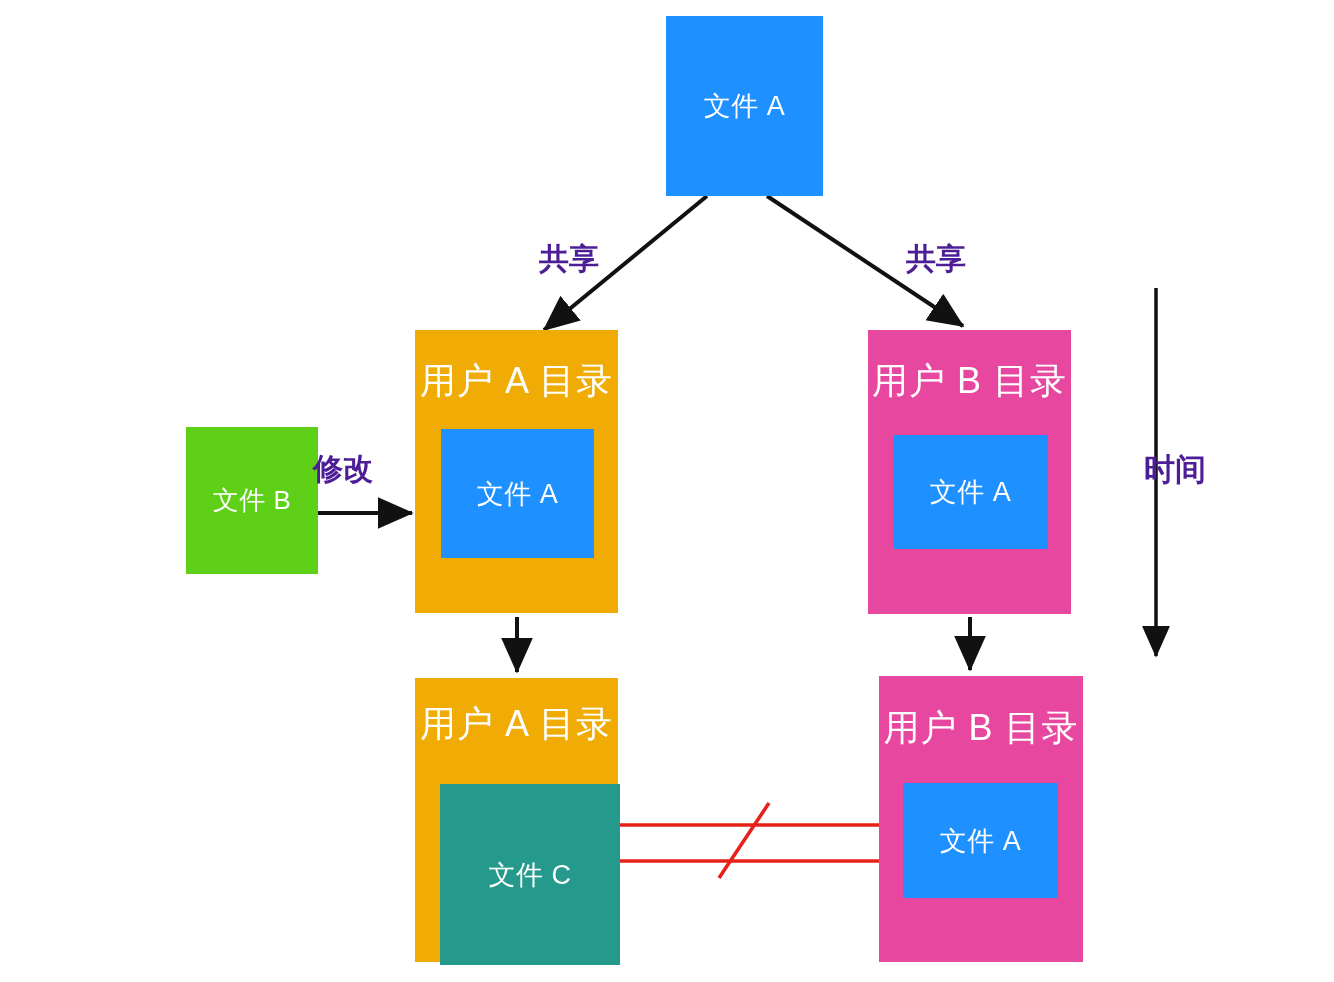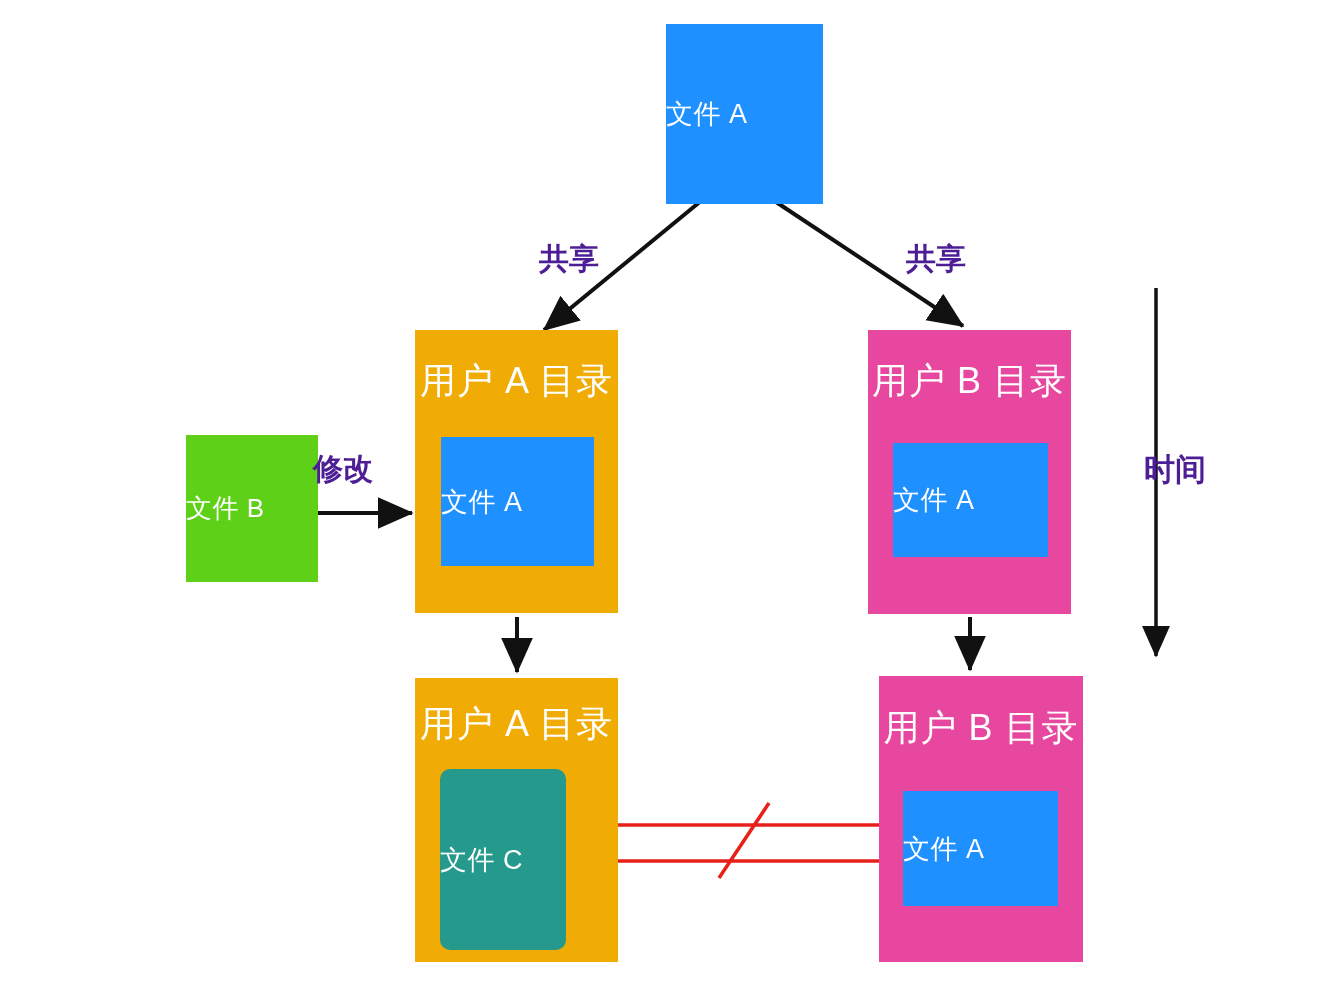--- a/index.html
+++ b/index.html
@@ -20,24 +20,24 @@
   .box {
     position: absolute;
     box-sizing: border-box;
     color: #ffffff;
   }
   .file-box {
     position: absolute;
     box-sizing: border-box;
     display: flex;
     align-items: center;
+    justify-content: center;
     color: #ffffff;
     font-size: 27px;
     letter-spacing: 0.5px;
-    margin-top: 8px;
   }
   .dir-title {
     position: absolute;
     left: 0;
     right: 0;
     text-align: center;
     font-size: 36px;
     color: #ffffff;
     letter-spacing: 1px;
   }
@@ -117,21 +117,21 @@
     <span>修改</span>
   </div>
 
   <div class="red-label" style="left:1144px; top:452px; font-size:31px;font-family:Liberation Mono, monospace;">
     <span>时间</span>
   </div>
 
   <div class="box" style="left:415px; top:678px; width:203px; height:284px; background:#f0ab05;">
     <div class="dir-title" style="top:22px;">用户 A 目录</div>
   </div>
-  <div class="file-box" style="left:440px; top:761px; width:126px; height:181px; background:#259a8c;border-radius:10px;">
+  <div class="file-box" style="left:440px; top:784px; width:180px; height:181px; background:#259a8c;">
     <span>文件 C</span>
   </div>
 
   <div class="box" style="left:879px; top:676px; width:204px; height:286px; background:#e8479f;">
     <div class="dir-title" style="top:28px;">用户 B 目录</div>
   </div>
   <div class="file-box" style="left:903px; top:783px; width:155px; height:115px; background:#1e90ff;">
     <span>文件 A</span>
   </div>
 

